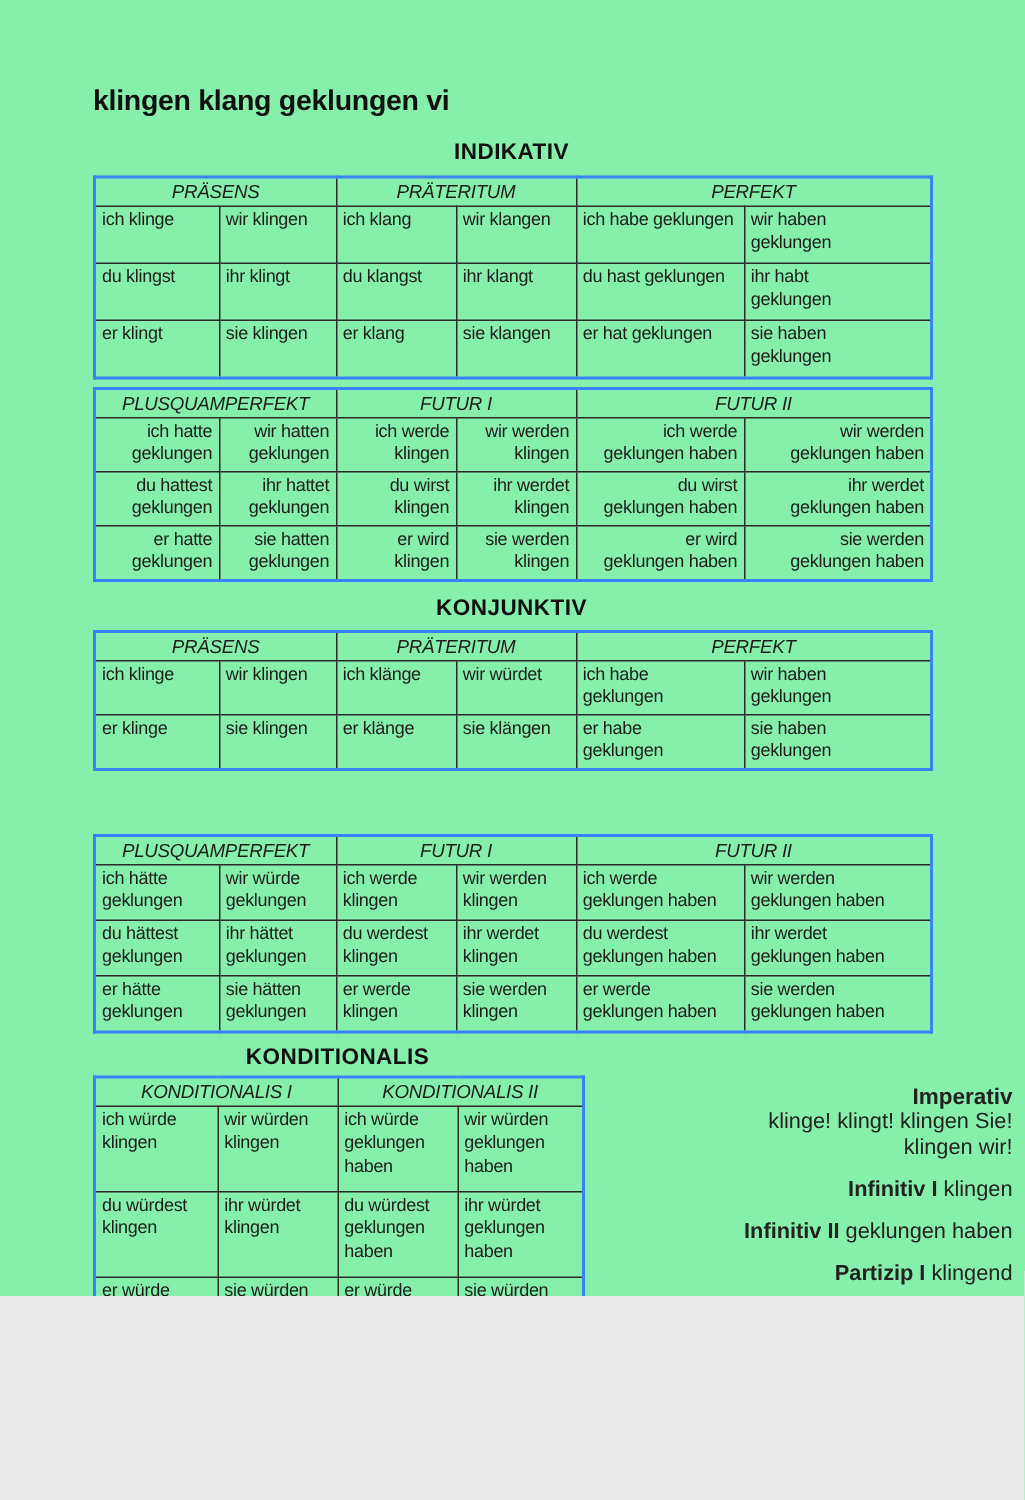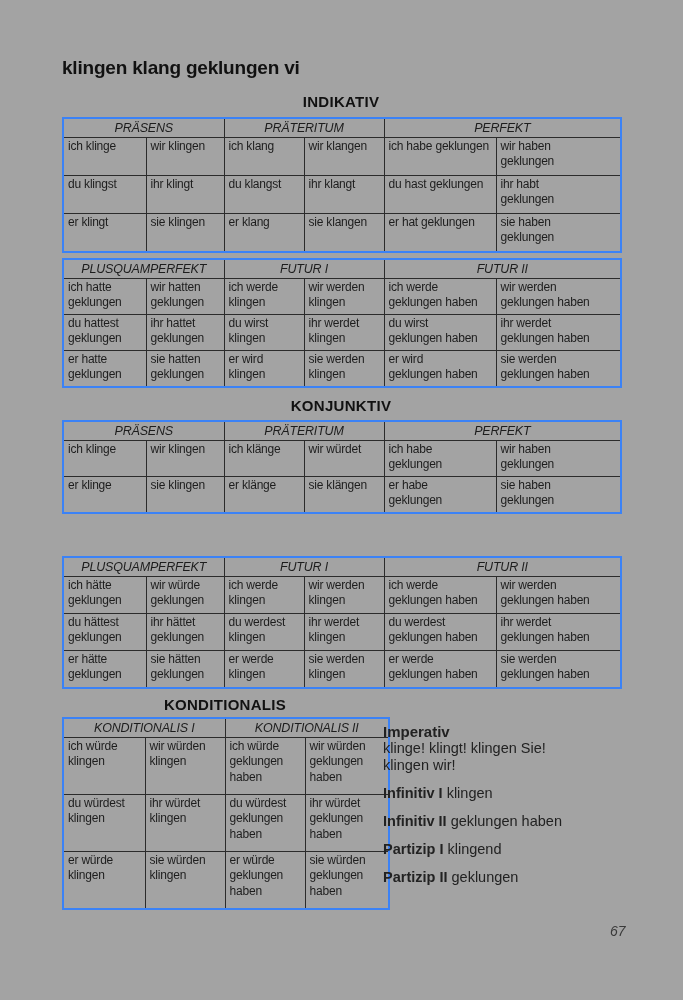--- a/index.html
+++ b/index.html
@@ -1,17 +1,17 @@
 <!DOCTYPE html>
 <html><head>
 <meta charset="utf-8">
 <style>
   html,body{margin:0;padding:0;background:#e9e9e9;}
   .page{
-    position:relative;width:683px;height:1000px;background:#a3a3a3;
+    position:relative;width:683px;height:864px;background:#86efac;
     font-family:"Liberation Sans","DejaVu Sans",sans-serif;color:#1d1d1d;
     overflow:hidden;margin:0 auto;
   }
   .doc-title{
     position:absolute;left:62px;top:57px;font-size:19px;font-weight:bold;
     letter-spacing:-0.2px;color:#111;
   }
   .sec-heading{
     position:absolute;left:62px;width:558px;text-align:center;
     font-size:15px;font-weight:bold;color:#111;letter-spacing:0.3px;
@@ -32,26 +32,26 @@
     font-style:italic;font-weight:normal;text-align:center;font-size:12.5px;
     padding:1px 2px;white-space:nowrap;
   }
   .t-ind1{top:117px;}
   .t-ind2{top:258px;}
   .t-konj1{top:420px;}
   .t-konj2{top:556px;}
   .t-kond{top:717px;}
   .t-ind1 tr.hdr,.t-ind2 tr.hdr,.t-konj1 tr.hdr,.t-konj2 tr.hdr,.t-kond tr.hdr{height:19px;}
   .t-ind1 tr.body{height:38px;}
-  .t-ind2 tr.body{height:36px;}
+  .t-ind2 tr.body{height:36px;text-align:right;}
   .t-konj1 tr.body{height:36px;}
   .t-konj2 tr.body{height:37px;}
   .t-kond tr.body{height:57px;}
   .nonfinite{
-    position:absolute;left:383px;top:723px;width:292px;text-align:left;color:#222;
+    position:absolute;left:383px;top:723px;width:292px;text-align:right;color:#222;
   }
   .nf-label-line{font-size:15px;font-weight:bold;line-height:17px;}
   .nf-line{font-size:14.5px;line-height:16.5px;}
   .nf-item{margin-top:11.5px;font-size:14.5px;line-height:1.15;}
   .nf-label{font-weight:bold;}
   .page-number{
     position:absolute;left:610px;top:923px;font-size:14px;color:#3a3a3a;font-style:italic;
   }
 </style>
 </head>

